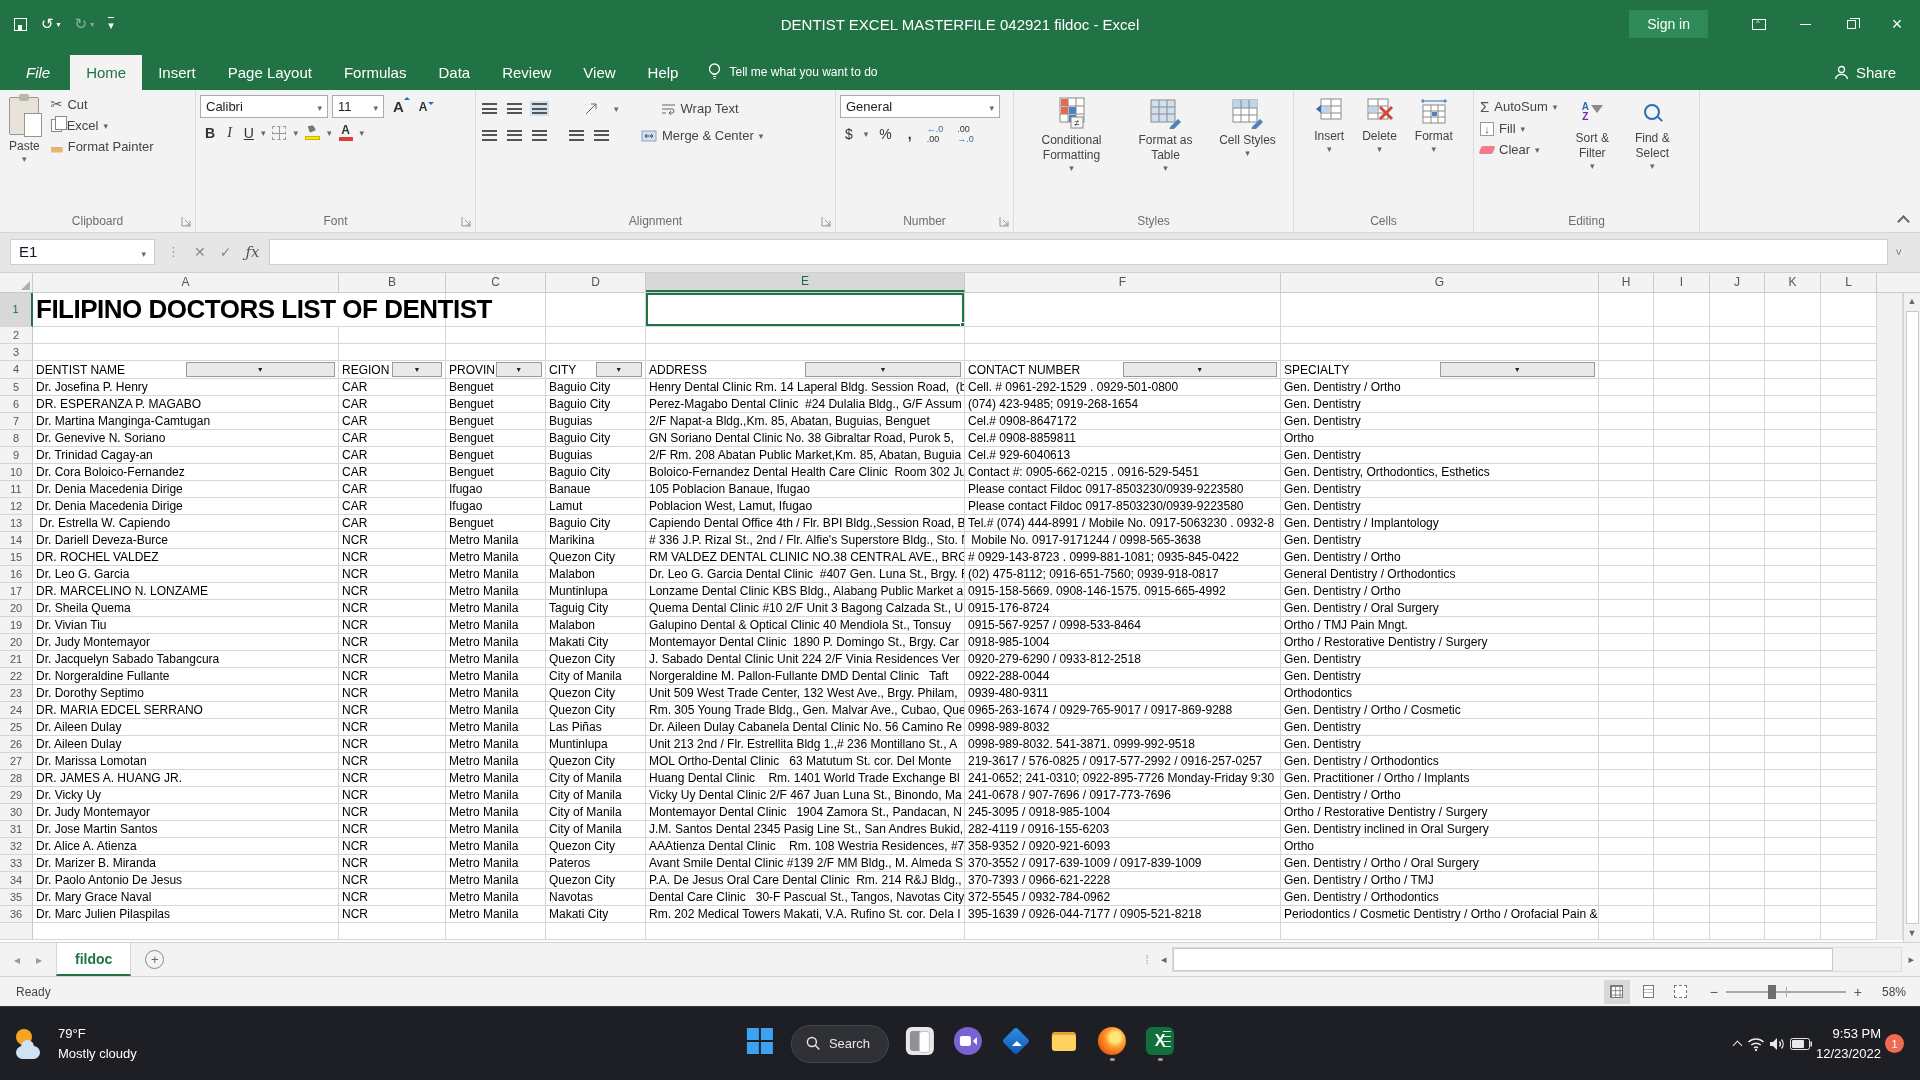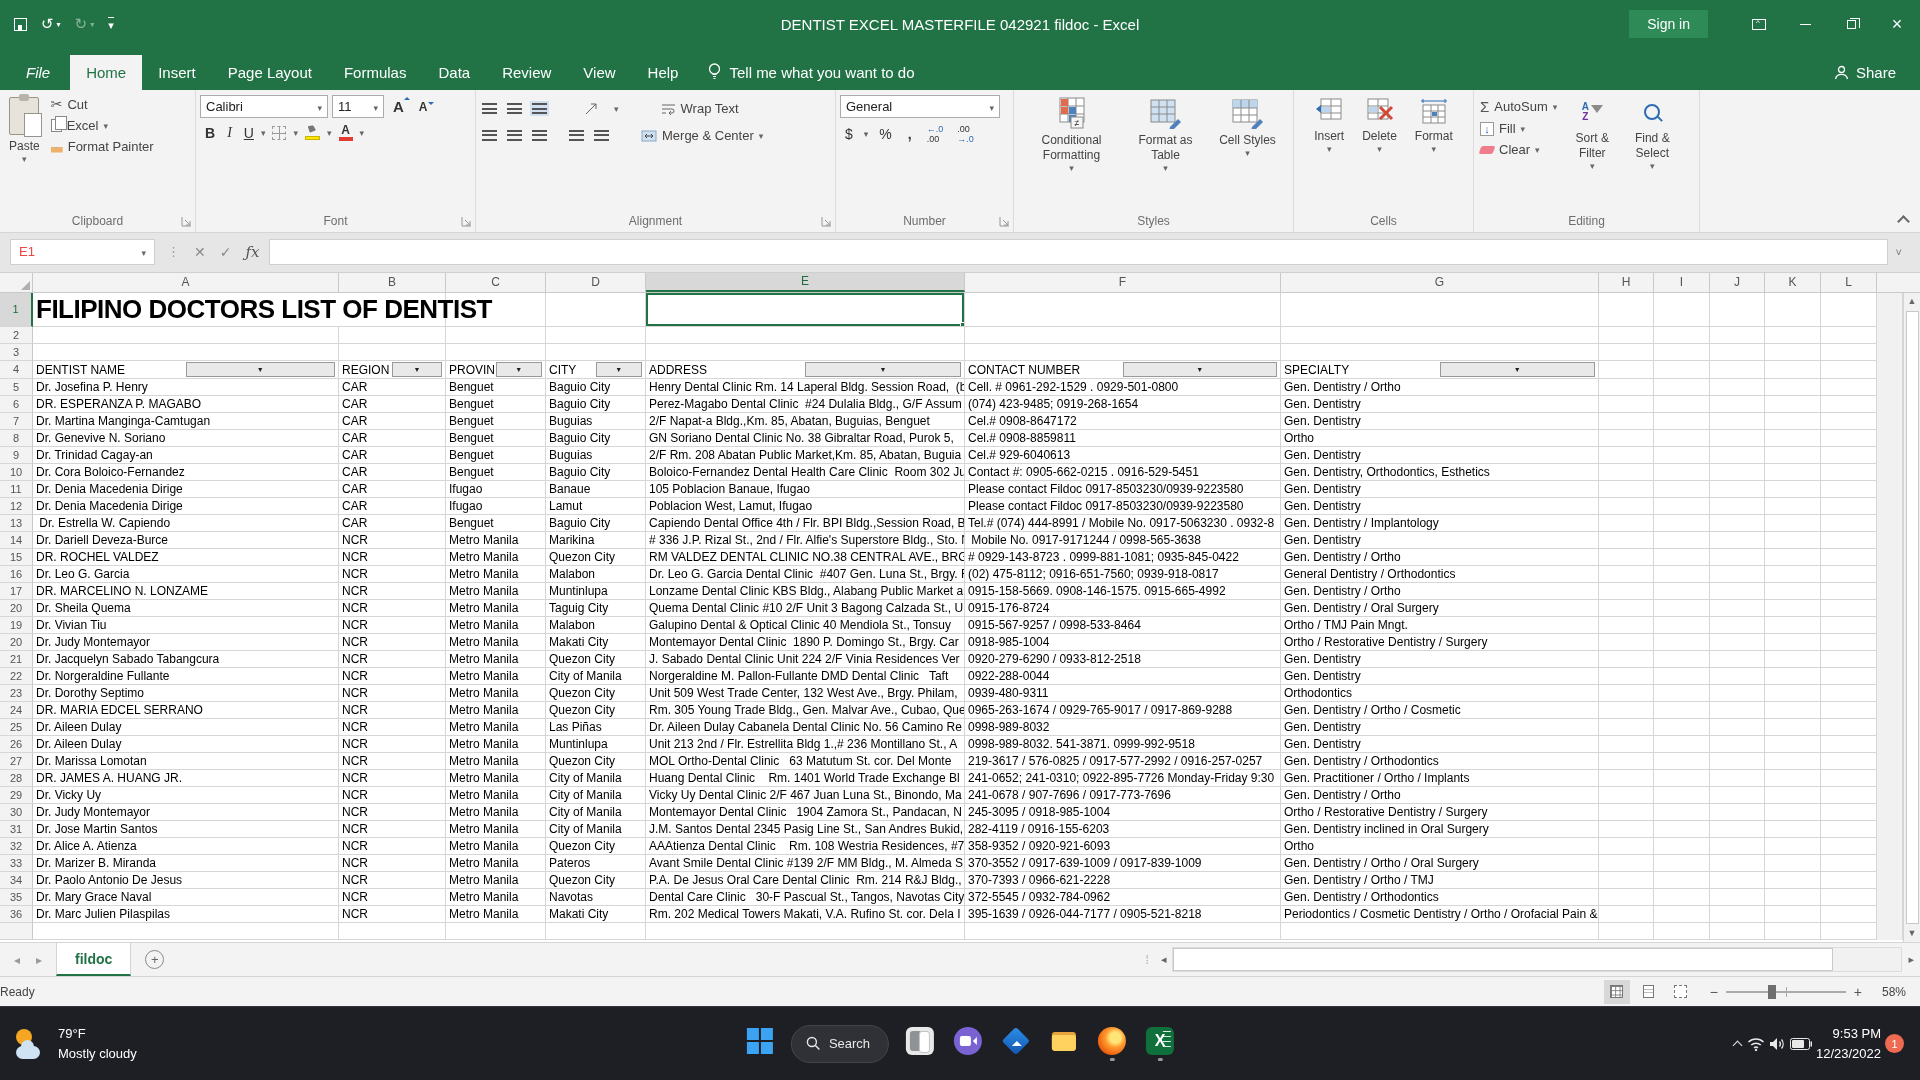--- a/index.html
+++ b/index.html
@@ -27,21 +27,21 @@
   .wbtn { width:46px; height:100%; display:flex; align-items:center; justify-content:center; font-size:16px; }
   .min-ic { width:11px; height:1px; background:#fff; display:block; }
   .max-ic { width:9px; height:9px; border:1px solid #fff; position:relative; display:block; }
   .max-ic::before { content:""; position:absolute; left:2px; top:-3px; width:9px; height:9px; border:1px solid #fff; border-bottom:none; border-left:none; }
   .close-ic { font-size:18px; line-height:1; }
   
   .menubar { height:42px; background:var(--green); display:flex; align-items:flex-end; color:#fff; flex:none; }
   .mtab { font-size:15px; padding:9px 16px; cursor:pointer; }
   .mtab.file { background:var(--green); padding:9px 20px; margin-left:6px;font-style:italic; }
   .mtab.active { background:#f3f3f3; color:var(--green); }
-  .tellme { display:flex; align-items:center; gap:8px; font-size:15px; padding:9px 14px;justify-content:space-between; }
+  .tellme { display:flex; align-items:center; gap:8px; font-size:12px; padding:9px 14px;justify-content:space-between; }
   .share { margin-left:auto; display:flex; align-items:center; gap:7px; font-size:15px; padding:9px 24px;justify-content:flex-end; }
   
   .ribbon { height:143px; background:var(--ribbon-bg); border-bottom:1px solid #d5d5d5; display:flex; position:relative; flex:none; }
   .rgroup { border-right:1px solid #dcdcdc; display:flex; flex-direction:column; padding:3px 2px 0; position:relative; flex:none; }
   .rbody { flex:1; display:flex; }
   .rlabel { height:21px; font-size:12px; color:#6e6e6e; text-align:center; line-height:21px; }
   .launcher { position:absolute; right:3px; bottom:5px; width:11px; height:11px; opacity:.75; }
   .bigbtn { display:flex; flex-direction:column; align-items:center; justify-content:flex-start; padding:4px 7px 0; font-size:12px; color:var(--txt); text-align:center; line-height:1.25; cursor:pointer; }
   .bigbtn .bb-ic { margin-bottom:4px; }
   .smallrow { display:flex; align-items:center; gap:5px; font-size:13px; color:var(--txt); padding:3px 4px; cursor:pointer; }
@@ -82,21 +82,21 @@
   .copy-ic::before { content:""; position:absolute; left:3px; top:-4px; width:10px; height:12px; border:1px solid #888; background:#fff; }
   .fp-ic { width:12px; height:12px; background:#f0b26b; clip-path:polygon(0 55%,100% 55%,100% 100%,0 100%); position:relative; display:inline-block; }
   .fp-ic::before{ content:""; position:absolute; top:0; left:4px; width:4px; height:7px; background:#caa; }
   .paste-ic { width:30px; height:38px; background:#e8e3da; border:1px solid #9a958c; border-radius:2px; position:relative; }
   .paste-ic::before { content:""; position:absolute; top:-4px; left:9px; width:10px; height:7px; background:#b9b4aa; border-radius:2px; }
   .paste-ic::after { content:""; position:absolute; right:-4px; bottom:-3px; width:16px; height:22px; background:#fff; border:1px solid #9a958c; }
   .collapse-rib { position:absolute; right:10px; bottom:6px; width:14px; height:14px; }
   .collapse-rib::before { content:""; position:absolute; left:3px; top:5px; width:7px; height:7px; border-left:2px solid #666; border-top:2px solid #666; transform:rotate(45deg); }
   
   .formulabar { height:40px; background:#e6e6e6; display:flex; align-items:center; padding:5px 10px 7px; gap:0; flex:none; border-bottom:1px solid #d0d0d0;}
-  .namebox { width:145px; height:26px; background:#fff; border:1px solid #cfcfcf; display:flex; align-items:center; font-size:13px; color:#ef4444; padding:0 8px; }
+  .namebox { width:145px; height:26px; background:#fff; border:1px solid #cfcfcf; display:flex; align-items:center; font-size:15px; color:#0f172a; padding:0 8px; }
   .namebox .dd { margin-left:auto; }
   .fdots { color:#9a9a9a; font-size:13px; padding:0 12px; }
   .fbtns { display:flex; align-items:center; gap:14px; padding:0 10px 0 2px; color:#8a8a8a; font-size:14px; }
   .fx { font-family:"DejaVu Serif",serif; font-style:italic; color:#555; font-size:15px; }
   .finput { flex:1; height:26px; background:#fff; border:1px solid #cfcfcf; font-size:13px; padding:0 6px; color:#000; }
   .fchev { padding:0 8px; color:#777; font-size:11px; }
   
   .sheet-area { flex:1; position:relative; background:#fff; overflow:hidden; display:flex; flex-direction:column; }
   .colhdr { height:20px; display:flex; flex:none; background:var(--hdr-bg); border-bottom:1px solid var(--hdrline); }
   .ch { flex:none; border-right:1px solid var(--hdrline); font-size:12px; color:#555; text-align:center; line-height:19px; }
@@ -133,21 +133,21 @@
   .sheettab { background:#fff; color:var(--green); font-weight:bold; font-size:14px; padding:0 18px; display:flex; align-items:center; border-right:1px solid #d4d4d4; border-left:1px solid #d4d4d4; border-bottom:2px solid var(--green); cursor:pointer; }
   .addsheet { display:flex; align-items:center; padding:0 14px; }
   .addsheet .circ { width:19px; height:19px; border:1px solid #8a8a8a; border-radius:50%; color:#666; font-size:13px; line-height:17px; text-align:center; }
   .tspacer { flex:1; }
   .hsplit { display:flex; align-items:center; color:#aaa; font-size:12px; padding:0 6px; }
   .harrow { display:flex; align-items:center; color:#666; font-size:11px; padding:0 6px; }
   .htrack { width:730px; margin:4px 0; background:#f1f1f1; border:1px solid #dcdcdc; position:relative; }
   .hthumb { position:absolute; left:0; top:0; bottom:0; width:660px; background:#fff; border:1px solid #c9c9c9; }
   
   .statusbar { height:30px; background:#f3f3f3; border-top:1px solid #d5d5d5; display:flex; align-items:center; font-size:12px; color:#444; flex:none; }
-  .ready { }
+  .ready { padding-left:16px; }
   .sb-right { margin-left:auto; display:flex; align-items:center; gap:6px; padding-right:14px; }
   .viewbtn { width:26px; height:24px; display:flex; align-items:center; justify-content:center; }
   .viewbtn.active { background:#d8d8d8; }
   .vb-grid { width:13px; height:13px; background:
      linear-gradient(#777 0 1px,transparent 1px) 0 0/13px 4.3px,
      linear-gradient(90deg,#777 0 1px,transparent 1px) 0 0/4.3px 13px, #fff;
      border:1px solid #777; }
   .vb-page { width:11px; height:13px; border:1px solid #777; background:linear-gradient(transparent 0 3px,#bbb 3px 4px,transparent 4px 6px,#bbb 6px 7px,transparent 7px) #fff; }
   .vb-break { width:13px; height:13px; border:1px dashed #777; background:#fff; }
   .zoomctl { display:flex; align-items:center; gap:8px; margin-left:10px; }

